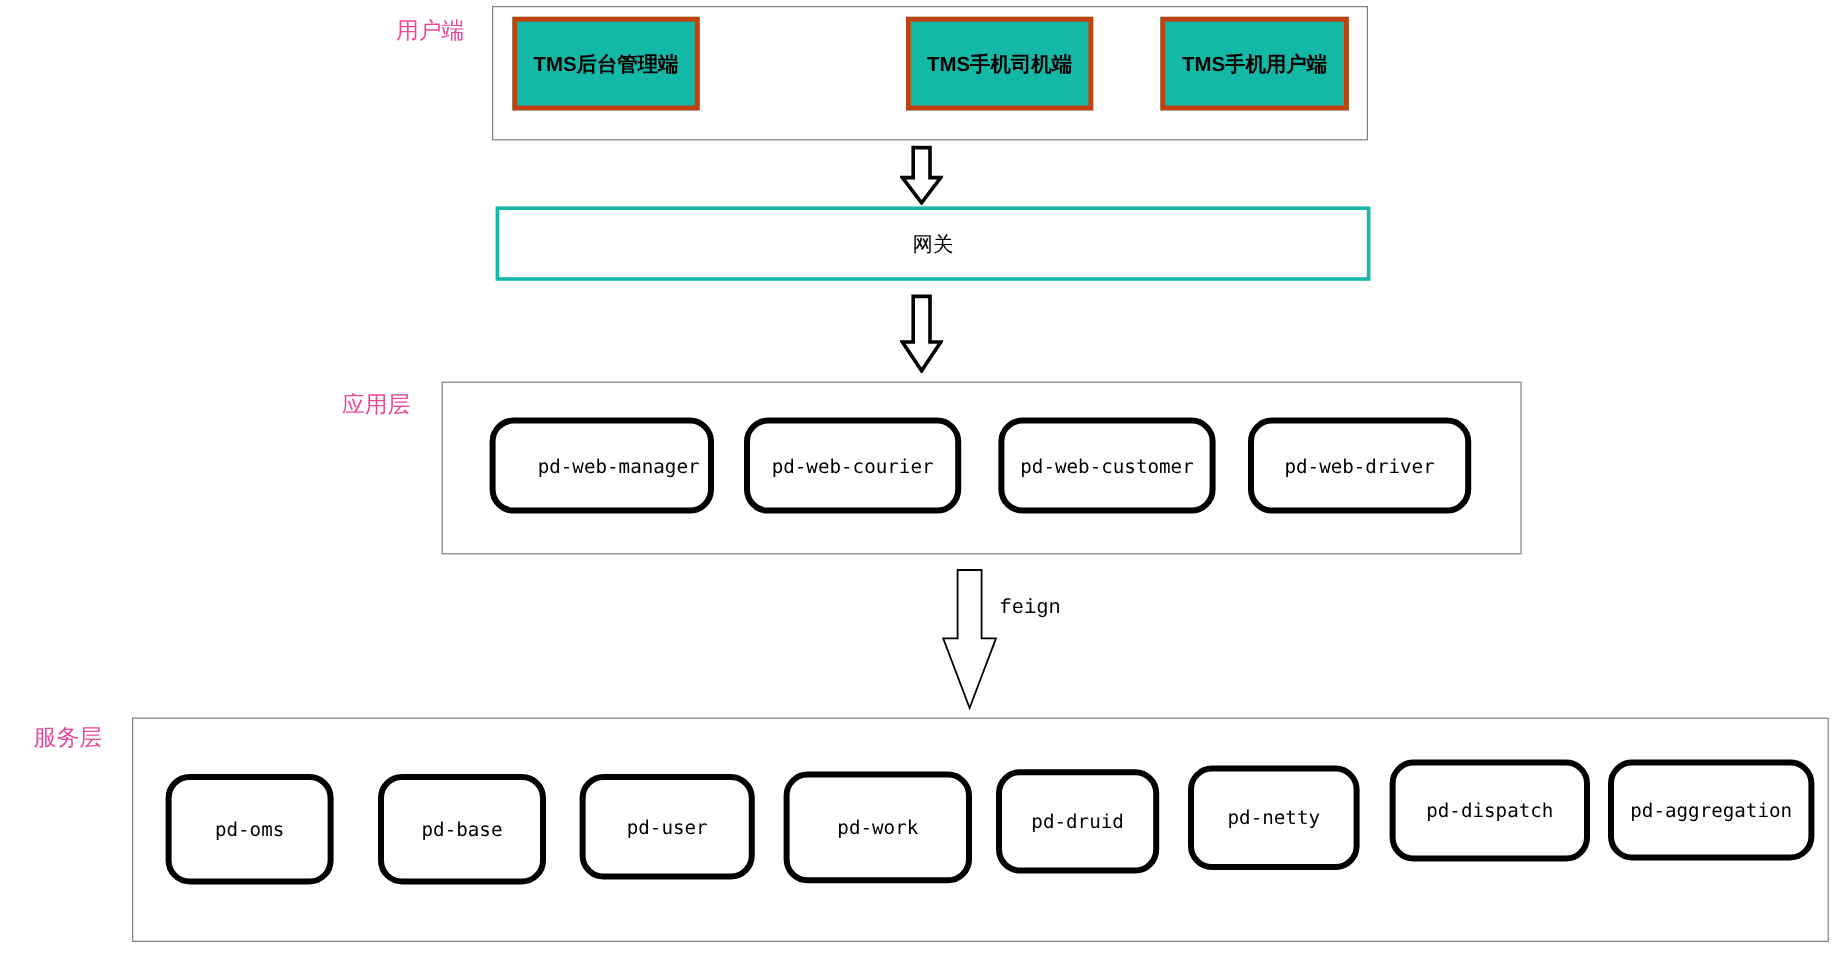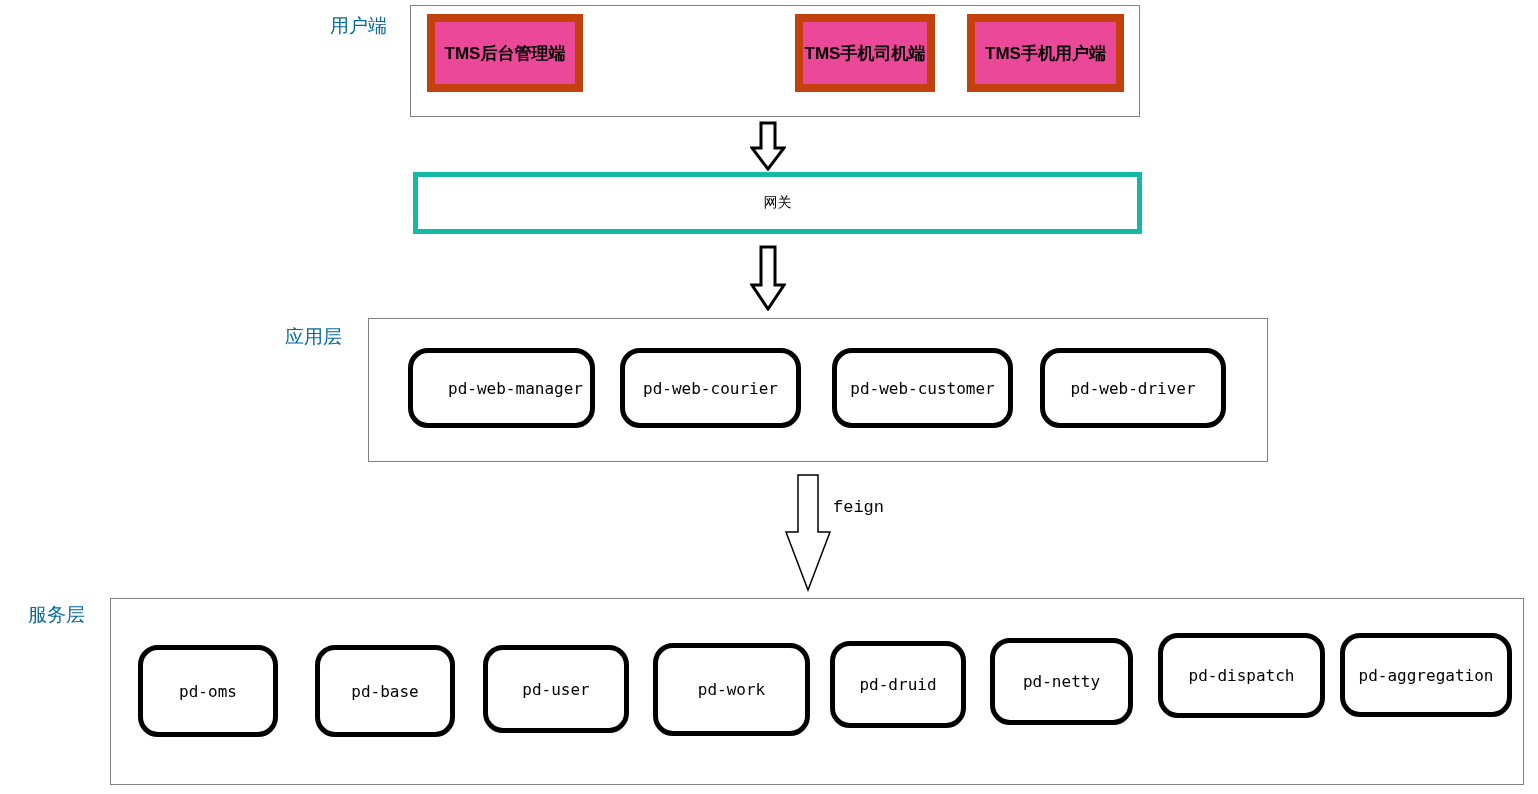--- a/index.html
+++ b/index.html
@@ -12,49 +12,49 @@
   .canvas {
     position: relative;
     width: 1538px;
     height: 794px;
     background: #ffffff;
     overflow: hidden;
   }
   .layer-label {
     position: absolute;
     font-size: 19px;
-    color: #0369a1;
+    color: #ec4899;
     white-space: nowrap;
   }
   .container {
     position: absolute;
     border: 1px solid #808080;
     background: #ffffff;
   }
   .client-box {
     position: absolute;
-    border: 8px solid #c2410c;
-    background: #ec4899;
+    border: 4px solid #c2410c;
+    background: #14b8a6;
     display: flex;
     align-items: center;
     justify-content: center;
     font-size: 17px;
     font-weight: bold;
     text-align: center;
     box-sizing: border-box;
     white-space: nowrap;
   }
   .gateway-box {
     position: absolute;
-    border: 5px solid #14b8a6;
+    border: 3px solid #14b8a6;
     background: #ffffff;
     display: flex;
     align-items: center;
     justify-content: center;
-    font-size: 14px;
+    font-size: 17px;
     box-sizing: border-box;
   }
   .rounded-box {
     position: absolute;
     border: 5px solid #000000;
     border-radius: 20px;
     background: #ffffff;
     display: flex;
     align-items: center;
     justify-content: center;
@@ -76,21 +76,21 @@
 </head>
 <body>
 
 <div class="canvas">
 
   <div class="layer-label" style="left:330px; top:13px;">用户端</div>
 
   <div class="container" style="left:410px; top:5px; width:728px; height:110px;"></div>
 
   <div class="client-box" style="left:427px; top:14px; width:156px; height:78px;">TMS后台管理端</div>
-  <div class="client-box" style="left:795px; top:14px; width:140px; height:78px;">TMS手机司机端</div>
+  <div class="client-box" style="left:755px; top:14px; width:156px; height:78px;">TMS手机司机端</div>
   <div class="client-box" style="left:967px; top:14px; width:157px; height:78px;">TMS手机用户端</div>
 
   <svg class="arrow-svg" style="left:750px; top:121px;" width="36" height="50" viewBox="0 0 36 50">
     <path d="M11,2 L25,2 L25,27 L34,27 L18,48 L2,27 L11,27 Z" fill="#ffffff" stroke="#000000" stroke-width="3"></path>
   </svg>
 
   <div class="gateway-box" style="left:413px; top:172px; width:729px; height:62px;">网关</div>
 
   <svg class="arrow-svg" style="left:750px; top:245px;" width="36" height="66" viewBox="0 0 36 66">
     <path d="M11,2 L25,2 L25,40 L34,40 L18,64 L2,40 L11,40 Z" fill="#ffffff" stroke="#000000" stroke-width="3"></path>

